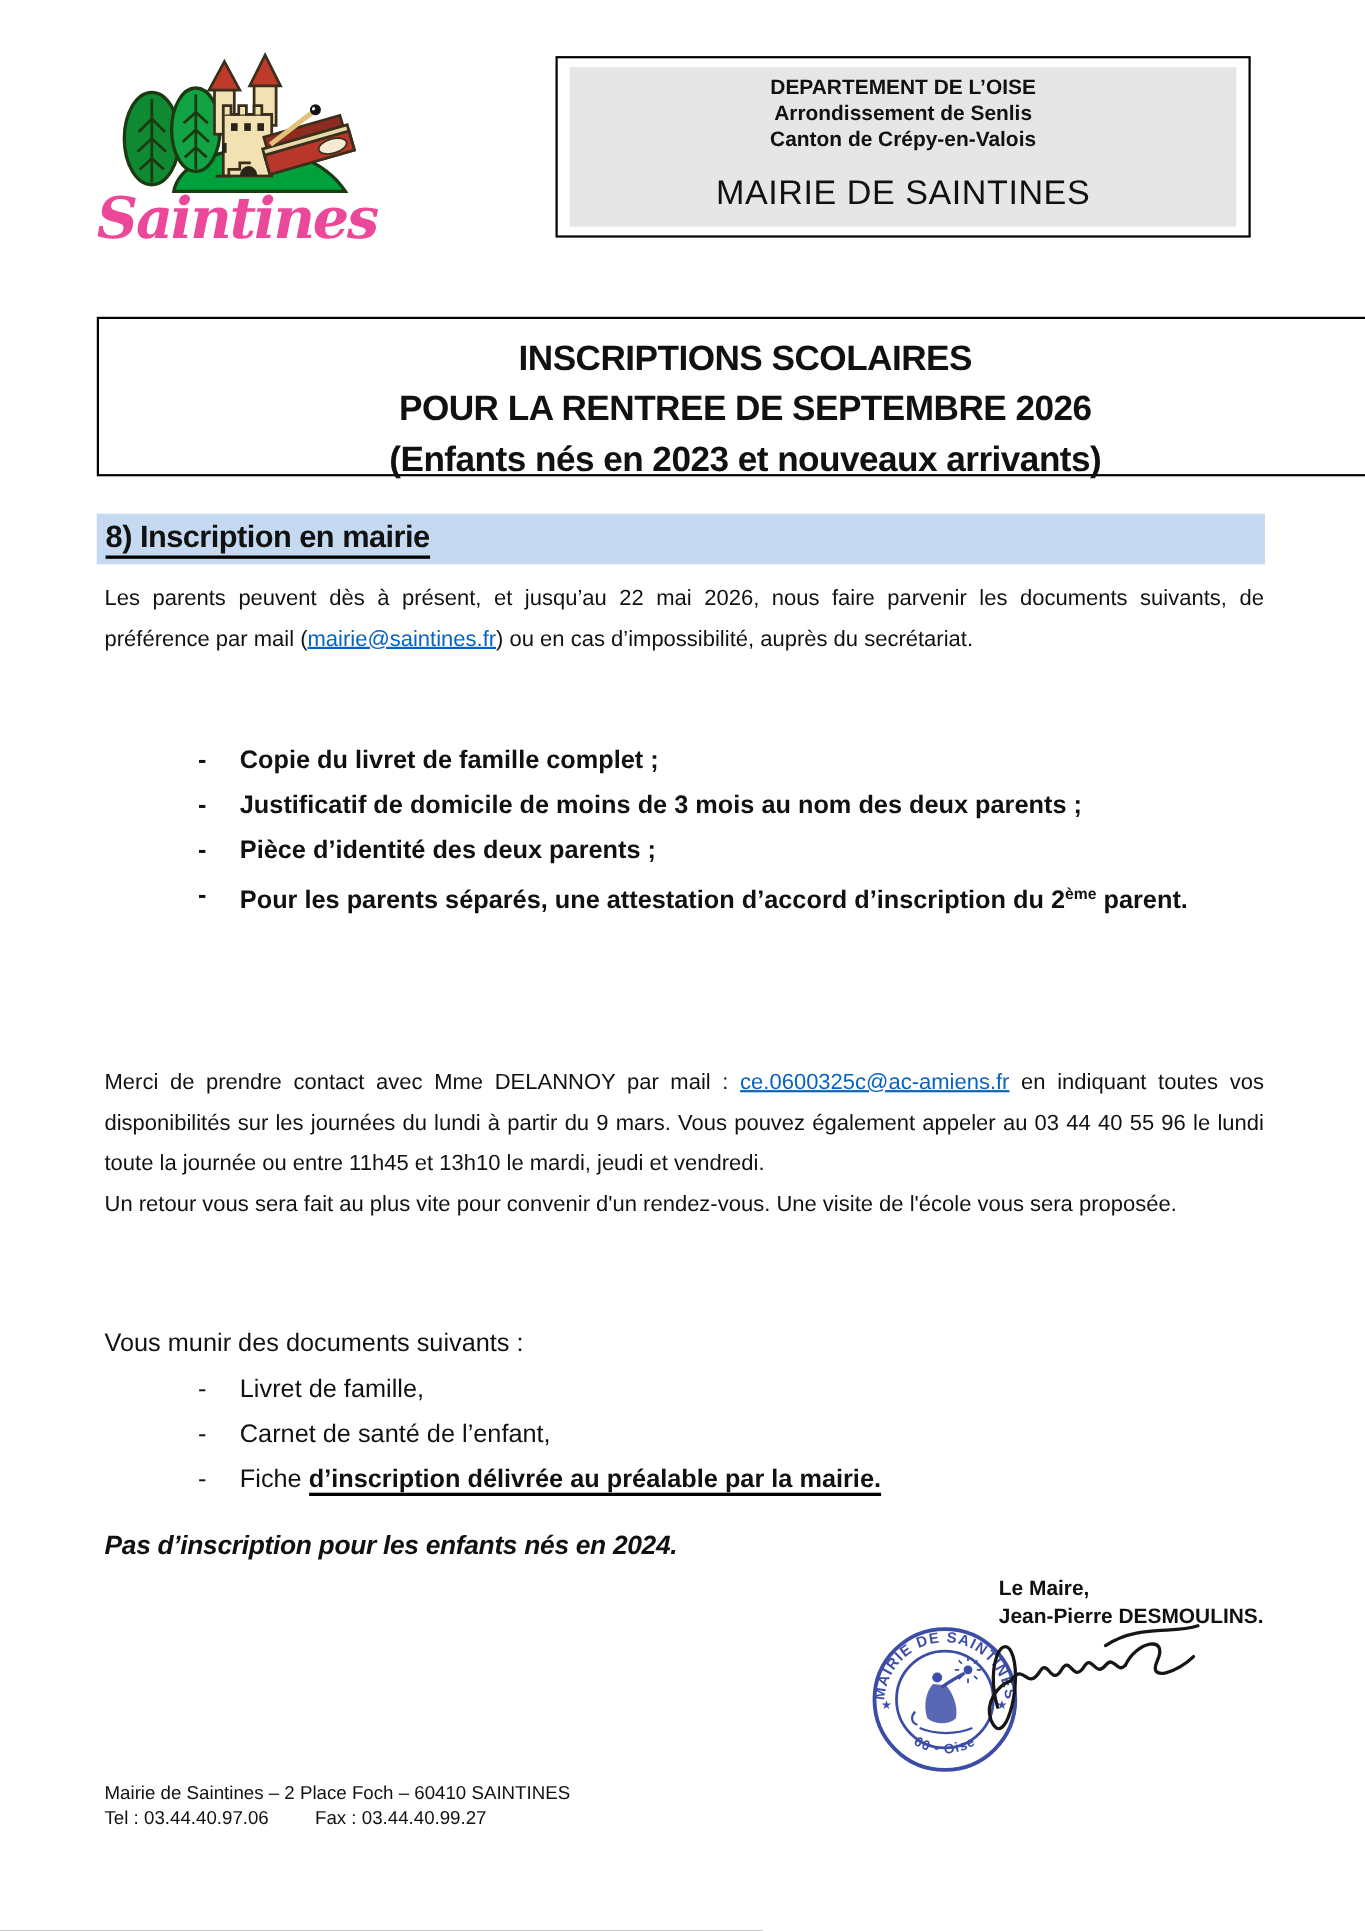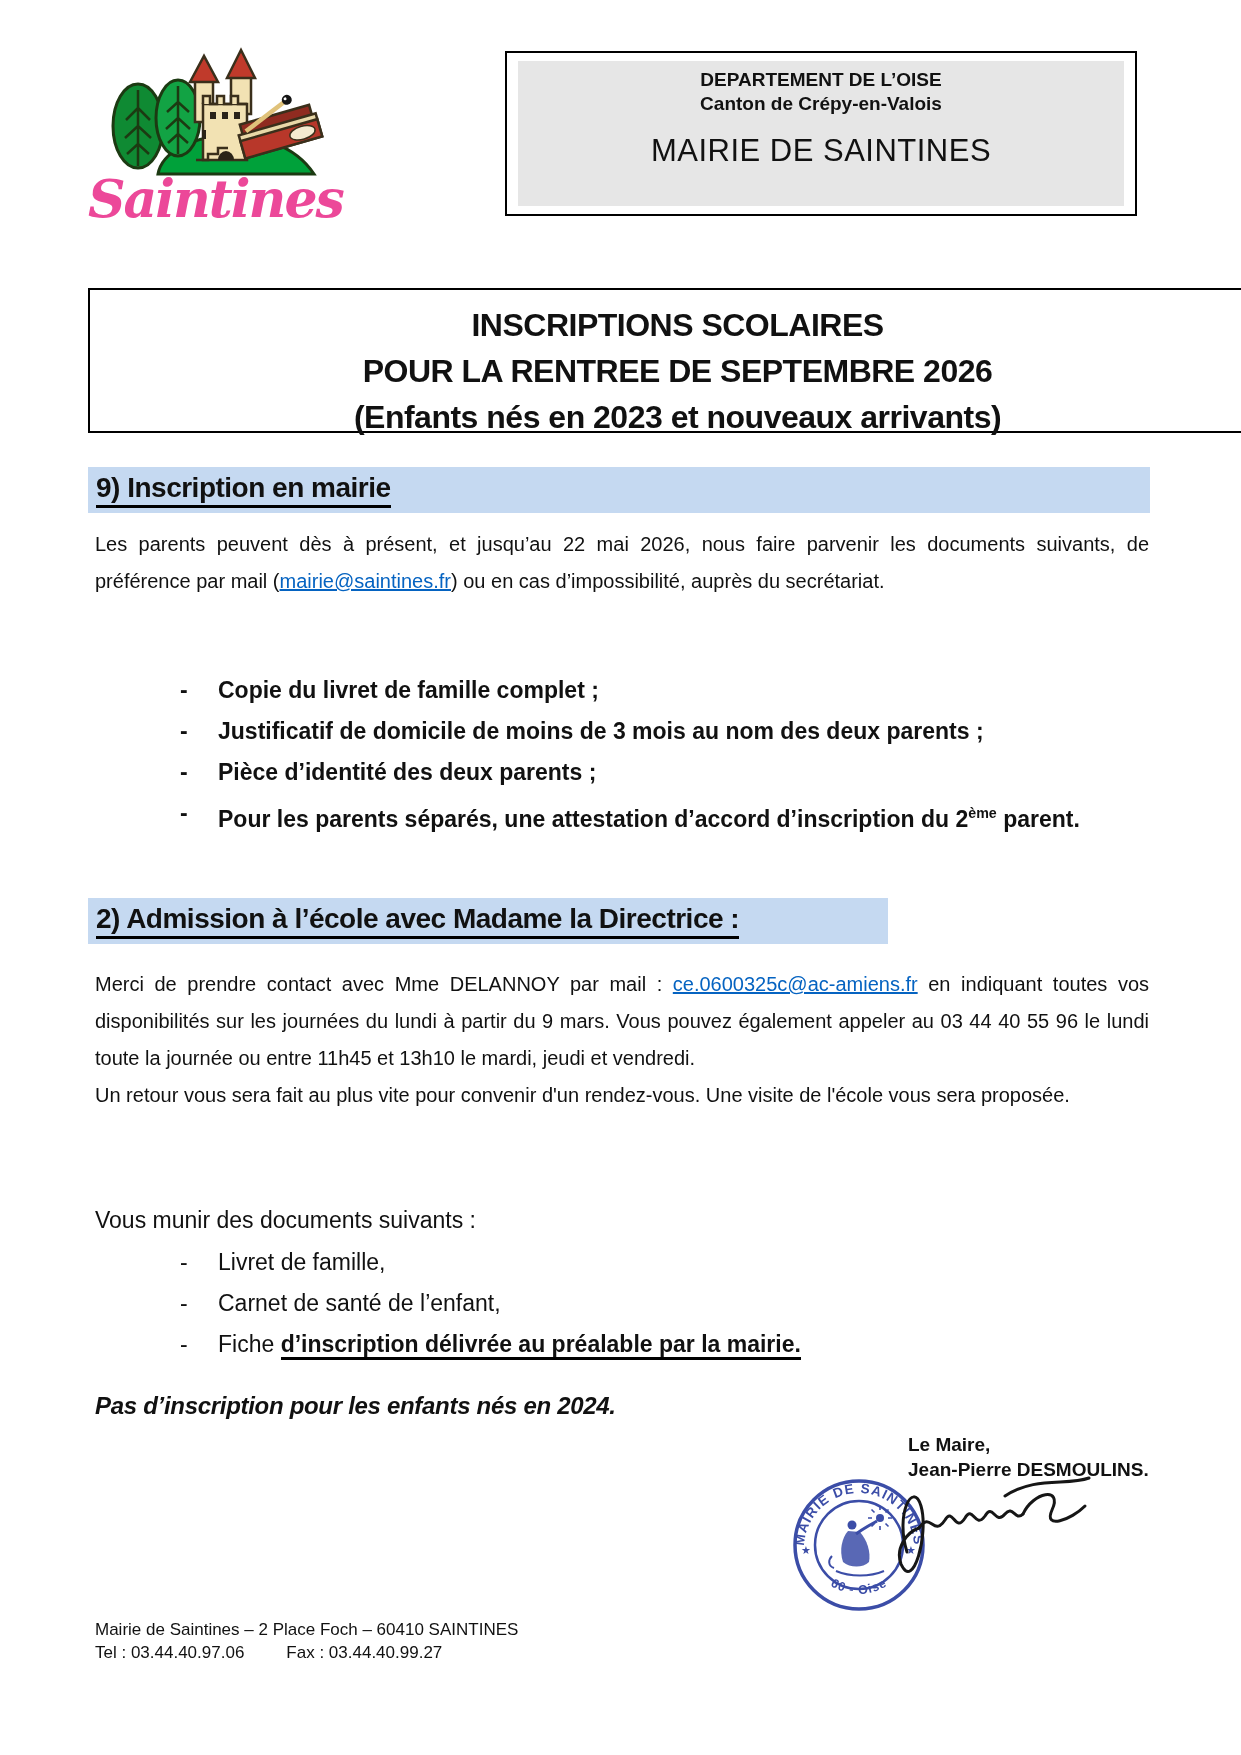--- a/index.html
+++ b/index.html
@@ -103,33 +103,34 @@
       <line x1="-34" y1="2" x2="12" y2="-16" stroke="#E0C27A" stroke-width="4.5"></line>
       <circle cx="14" cy="-17" r="5" fill="#141414"></circle>
       <circle cx="12.6" cy="-18.4" r="1.5" fill="#ffffff"></circle>
     </g>
   </svg>
   <div class="logo-name">Saintines</div>
 
   <div class="hdr-box">
     <div class="hdr-inner">
       <div class="hdr-line">DEPARTEMENT DE L’OISE</div>
+      <div class="hdr-line">Arrondissement de Senlis</div>
       <div class="hdr-line">Canton de Crépy-en-Valois</div>
       <div class="hdr-mairie">MAIRIE DE SAINTINES</div>
     </div>
   </div>
 
   <div class="title-box">
     <div>INSCRIPTIONS SCOLAIRES</div>
     <div>POUR LA RENTREE DE SEPTEMBRE 2026</div>
     <div>(Enfants nés en 2023 et nouveaux arrivants)</div>
   </div>
 
   <div class="band band1">
-    <span class="band-text">9) Inscription en mairie</span>
+    <span class="band-text">8) Inscription en mairie</span>
   </div>
 
   <div class="para" id="p1">
     <p>
       <span>Les parents peuvent dès à présent, et jusqu’au 22 mai 2026, nous faire parvenir les documents suivants, de préférence par mail (</span><a class="link" href="#">mairie@saintines.fr</a><span>) ou en cas d’impossibilité, auprès du secrétariat.</span>
     </p>
   </div>
 
   <div class="blist" id="list1">
     <div class="bitem">
@@ -143,23 +144,20 @@
     <div class="bitem">
       <span class="dash">-</span>
       <span class="btext">Pièce d’identité des deux parents ;</span>
     </div>
     <div class="bitem">
       <span class="dash">-</span>
       <span class="btext"><span>Pour les parents séparés, une attestation d’accord d’inscription du 2</span><sup>ème</sup><span> parent.</span></span>
     </div>
   </div>
 
-  <div class="band band2">
-    <span class="band-text">2) Admission à l’école avec Madame la Directrice :</span>
-  </div>
 
   <div class="para" id="p2">
     <p>
       <span>Merci de prendre contact avec Mme DELANNOY par mail : </span><a class="link" href="#">ce.0600325c@ac-amiens.fr</a><span> en indiquant toutes vos disponibilités sur les journées du lundi à partir du 9 mars. Vous pouvez également appeler au 03 44 40 55 96 le lundi toute la journée ou entre 11h45 et 13h10 le mardi, jeudi et vendredi.</span>
     </p>
     <p>Un retour vous sera fait au plus vite pour convenir d'un rendez-vous. Une visite de l'école vous sera proposée.</p>
   </div>
 
   <div class="docs-intro">Vous munir des documents suivants :</div>
 

